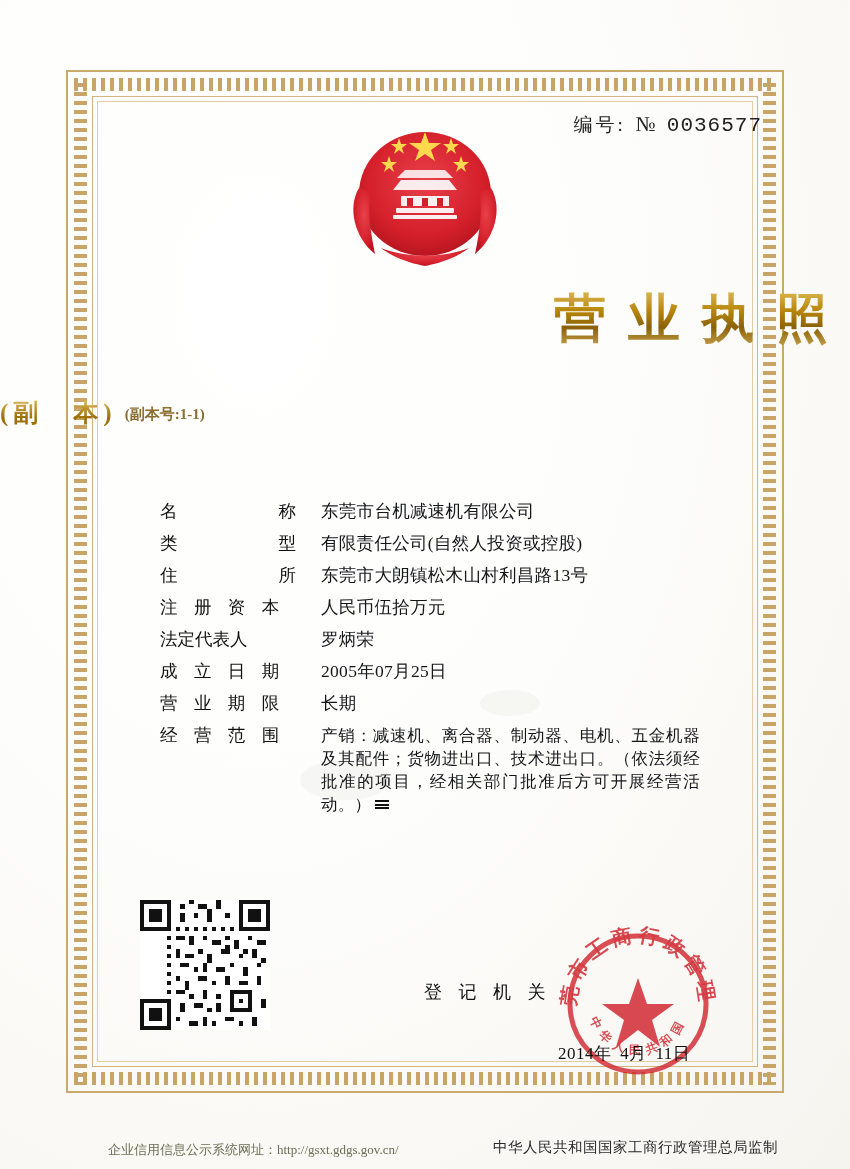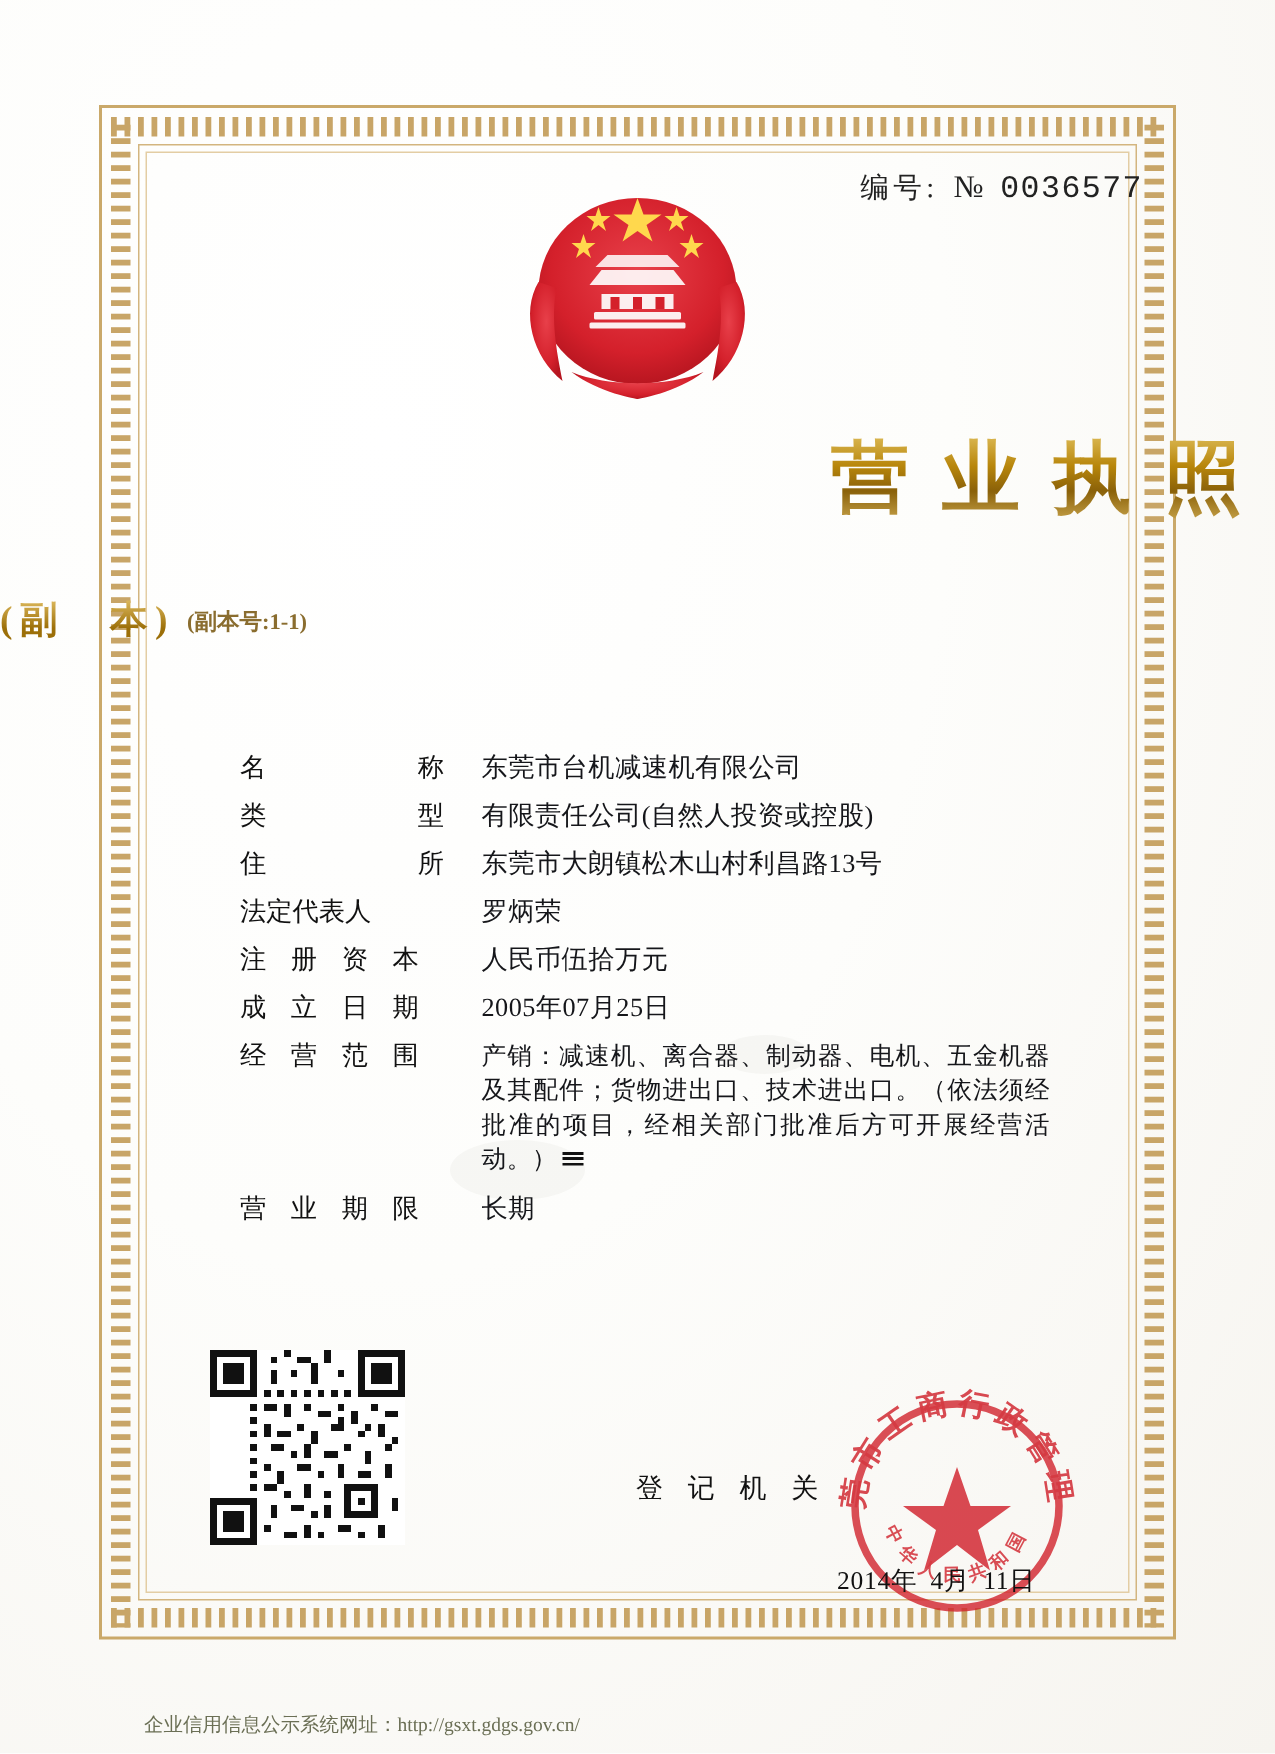--- a/index.html
+++ b/index.html
@@ -250,21 +250,21 @@
     left: 552px;
     top: 918px;
     width: 172px;
     height: 172px;
     opacity: .88;
   }
 
   
   .footer-left {
     position: absolute;
-    left: 96px;
+    left: 108px;
     bottom: 10px;
     font-size: 13px;
     color: #6b6f55;
     font-family: "Liberation Serif", serif;
     text-align: center;
   }
   .footer-right {
     position: absolute;
     right: 72px;
     bottom: 12px;
@@ -359,42 +359,42 @@
       <div class="key k6">类　　型</div>
       <div class="val">有限责任公司(自然人投资或控股)</div>
     </div>
 
     <div class="field">
       <div class="key k6">住　　所</div>
       <div class="val">东莞市大朗镇松木山村利昌路13号</div>
     </div>
 
     <div class="field">
+      <div class="key k4">注 册 资 本</div>
+      <div class="val">人民币伍拾万元</div>
+    </div>
+
+    <div class="field">
       <div class="key k5">法定代表人</div>
       <div class="val">罗炳荣</div>
     </div>
 
     <div class="field">
-      <div class="key k4">注 册 资 本</div>
-      <div class="val">人民币伍拾万元</div>
-    </div>
-
-    <div class="field">
       <div class="key k4">成 立 日 期</div>
       <div class="val">2005年07月25日</div>
+    </div>
+
+    <div class="field">
+      <div class="key k4">营 业 期 限</div>
+      <div class="val">长期</div>
     </div>
 
     <div class="field scope">
       <div class="key k4">经 营 范 围</div>
       <div class="val"><span>产销：减速机、离合器、制动器、电机、五金机器及其配件；货物进出口、技术进出口。（依法须经批准的项目，经相关部门批准后方可开展经营活动。）</span><span class="scope-end"></span></div>
-    </div>
-
-    <div class="field">
-      <div class="key k4">营 业 期 限</div>
-      <div class="val">长期</div>
     </div>
 
   </div>
 
   <div class="qr">
     <svg viewBox="0 0 29 29" width="130" height="130" shape-rendering="crispEdges" xmlns="http://www.w3.org/2000/svg">
       <rect width="29" height="29" fill="#ffffff"></rect>
       <g fill="#111111">
 
         <rect x="0" y="0" width="7" height="1"></rect>
@@ -515,14 +515,15 @@
     </svg>
   </div>
 
   <div class="date-line">
     <span>2014年</span>
     <span>4月</span>
     <span>11日</span>
   </div>
 
   <div class="footer-left">企业信用信息公示系统网址：http://gsxt.gdgs.gov.cn/</div>
+  <div class="footer-right">中华人民共和国国家工商行政管理总局监制</div>
 
 </div>
 
 </body></html>

